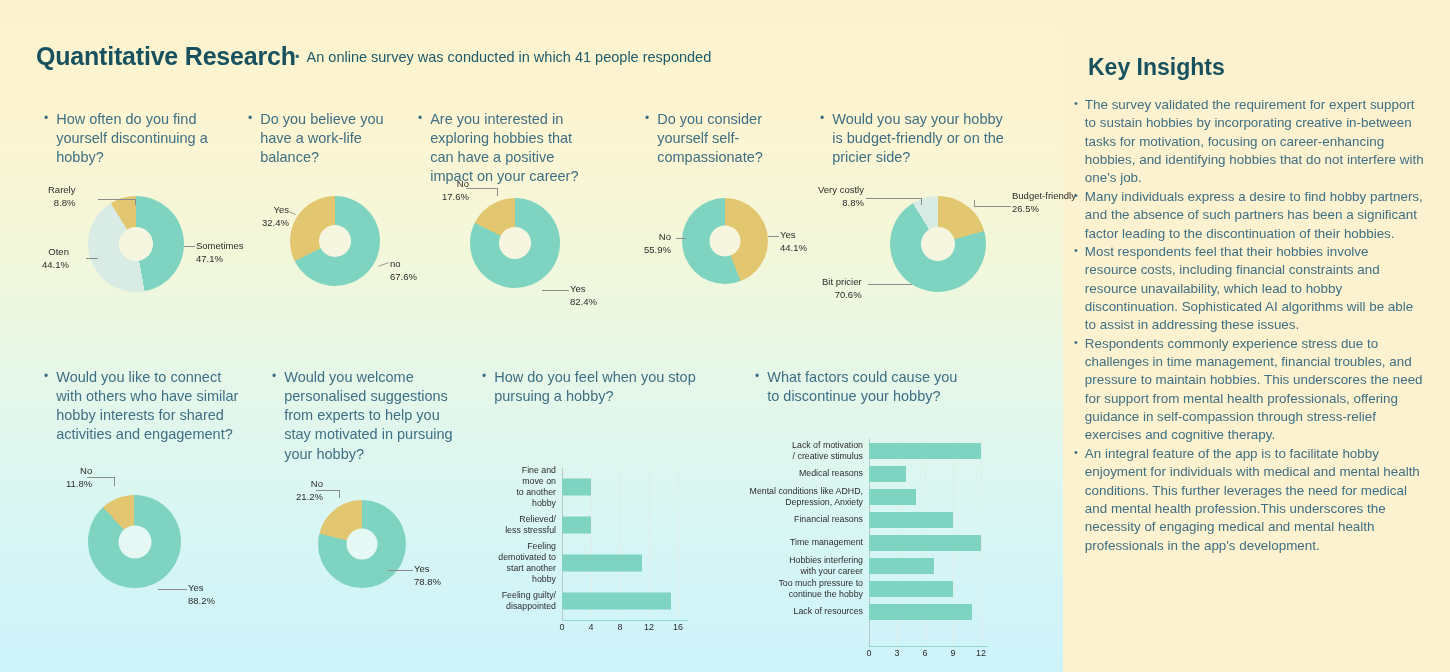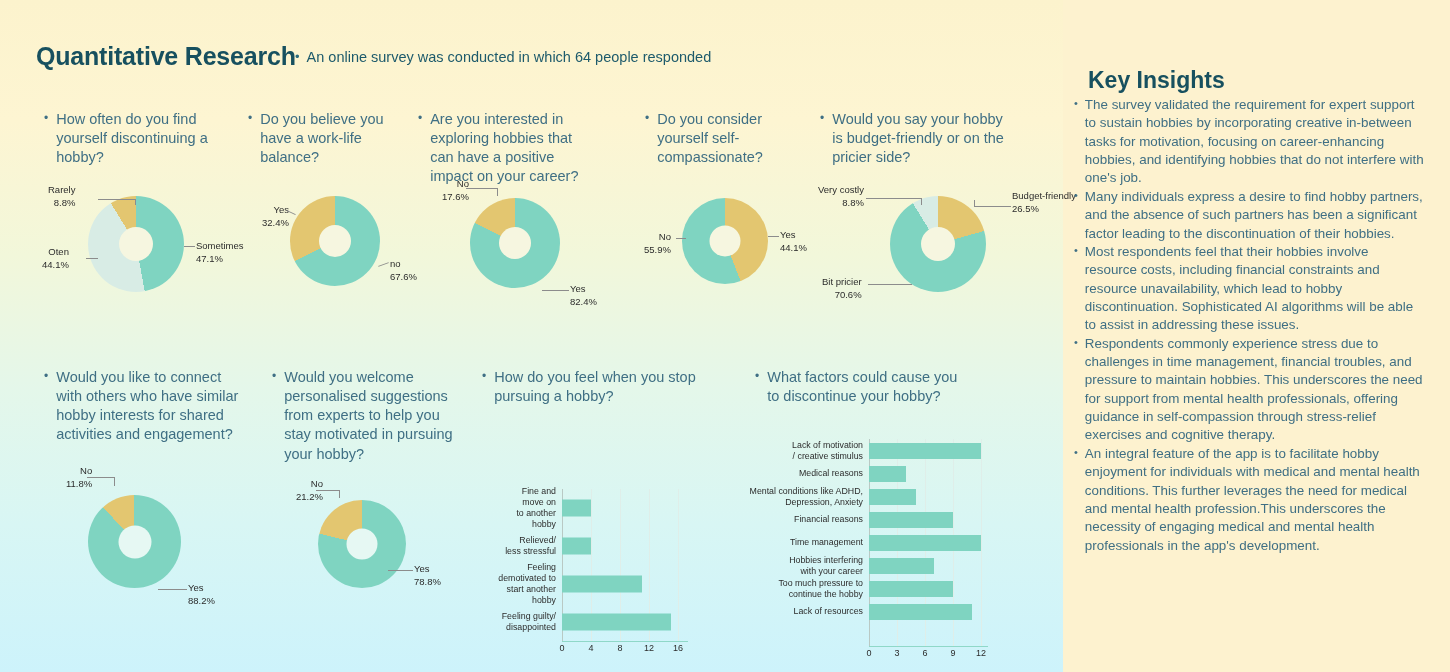--- a/index.html
+++ b/index.html
@@ -62,41 +62,41 @@
   .bc-track{position:relative;height:100%;flex:1 1 auto;}
   .bc-bar{position:absolute;left:0;top:50%;transform:translateY(-50%);background:#7fd4c1;}
   .bc-axis{position:absolute;top:0;bottom:0;width:1px;background:#b9c9c4;}
   .bc-grid{position:absolute;top:0;bottom:0;width:1px;background:#dfeee9;}
   .bc-ticks{position:relative;height:16px;}
   .bc-tick{position:absolute;font-size:9px;color:#2c2c2c;transform:translateX(-50%);top:2px;}
   .bc-baseline{position:absolute;left:0;right:0;top:0;height:1px;background:#8fd8c8;}
 
   .ki-title{
     position:absolute;left:1088px;top:54px;
-    font-size:23px;font-weight:bold;color:#17505f;margin-top:13px;
+    font-size:23px;font-weight:bold;color:#17505f;
   }
   .ki-list{position:absolute;left:1074px;top:96px;width:350px;}
   .ki-item{
     display:flex;gap:7px;align-items:flex-start;
     color:#3f6f84;font-size:13.4px;line-height:1.37;margin-bottom:0px;
   }
   .ki-item .kb{flex:0 0 auto;font-size:11px;line-height:1.45;}
 </style>
 </head>
 <body>
 
 <div class="page">
 
   <div class="left-panel"></div>
   <div class="right-panel"></div>
 
   <div class="main-title">Quantitative Research</div>
   <div class="subtitle-wrap">
     <span class="bullet-dot">•</span>
-    <span>An online survey was conducted in which 64 people responded</span>
+    <span>An online survey was conducted in which 41 people responded</span>
   </div>
 
   <div class="q-block" style="left:44px;top:110px;width:180px;">
     <div class="q-text">
         <span class="qb">•</span>
       <span>How often do you find yourself discontinuing a hobby?</span>
       </div>
   </div>
   <div class="q-block" style="left:248px;top:110px;width:150px;">
     <div class="q-text">
@@ -278,21 +278,21 @@
     <div class="leader" style="left:-2px;top:-10px;width:24px;"></div>
     <div class="leader" style="left:21px;top:-10px;width:1px;height:8px;"></div>
 
     <div class="lbl" style="left:96px;top:63px;">
       <span>Yes</span><br>
       <span>78.8%</span>
     </div>
     <div class="leader" style="left:70px;top:70px;width:25px;"></div>
   </div>
 
-  <div class="bar-chart" style="left:498px;top:473px;width:198px;">
+  <div class="bar-chart" style="left:498px;top:452px;width:198px;">
     <div class="bc-rows" style="height:152px;">
       <div class="bc-grid" style="left:93px;"></div>
       <div class="bc-grid" style="left:122px;"></div>
       <div class="bc-grid" style="left:151px;"></div>
       <div class="bc-grid" style="left:180px;"></div>
       <div class="bc-axis" style="left:64px;"></div>
 
       <div class="bc-row" style="height:38px;">
         <div class="bc-cat" style="width:64px;">
           <span>Fine and</span><br>

